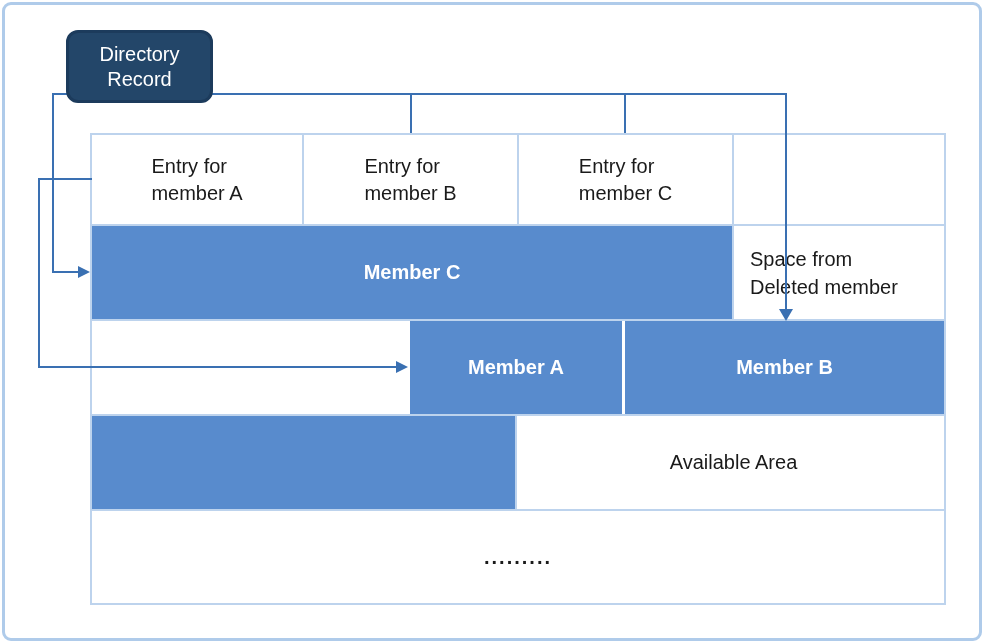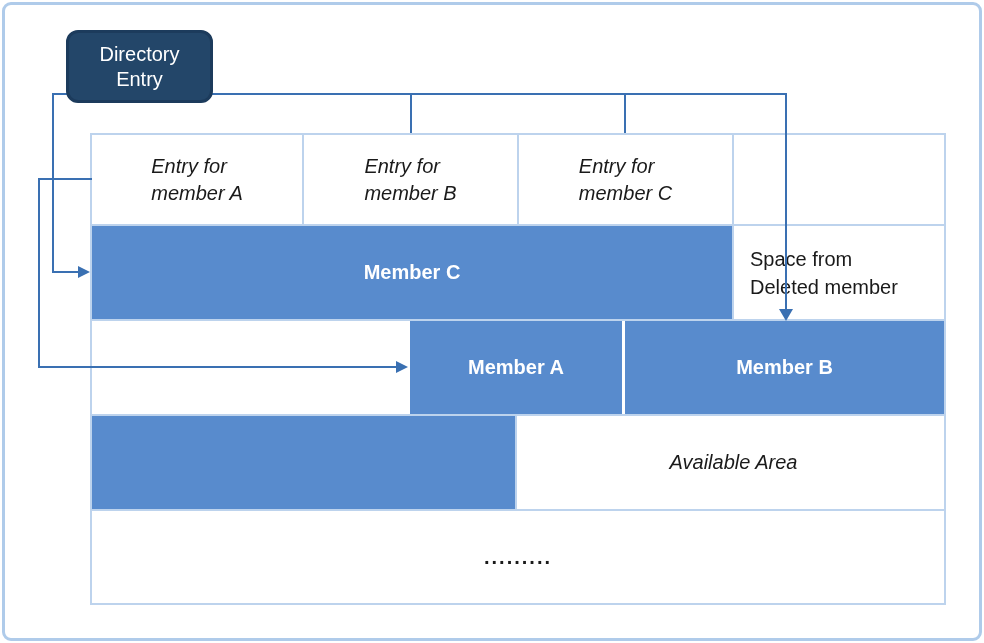--- a/index.html
+++ b/index.html
@@ -28,21 +28,21 @@
     position:absolute;left:66px;top:30px;width:147px;height:73px;
     background:var(--directory-fill);border:3px solid var(--directory-border);
     border-radius:12px;box-sizing:border-box;
     display:flex;flex-direction:column;align-items:center;justify-content:center;
     color:var(--text-light);font-size:20px;line-height:25px;z-index:6;text-align:center;
   }
   
   #tbl{position:absolute;left:90px;top:133px;width:856px;height:472px;background:#fff;z-index:1;}
   .gl{position:absolute;background:var(--grid-line);}
   .cell{position:absolute;display:flex;align-items:center;justify-content:center;
-        font-size:20px;line-height:27px;font-style:italic;}
+        font-size:20px;line-height:27px;}
   .cell .twoline{text-align:left;}
   .blk{position:absolute;background:var(--block-blue);display:flex;align-items:center;justify-content:center;
        color:var(--text-light);font-weight:bold;font-size:20px;}
   #space-cell{position:absolute;display:flex;flex-direction:column;justify-content:center;
        font-size:20px;line-height:28px;padding-left:16px;box-sizing:border-box;}
   #dots-cell{position:absolute;display:flex;align-items:center;justify-content:center;
        font-size:20px;letter-spacing:2px;font-weight:bold;}
   
   .cn{position:absolute;background:var(--connector);z-index:5;}
   .arr-r{position:absolute;width:0;height:0;border-top:6px solid transparent;
@@ -67,21 +67,21 @@
   <div class="arr-r" style="left:396px;top:361px;"></div>
 
   <div class="cn" style="left:410px;top:93px;width:2px;height:40px;"></div>
   <div class="cn" style="left:624px;top:93px;width:2px;height:40px;"></div>
 
   <div class="cn" style="left:785px;top:93px;width:2px;height:217px;"></div>
   <div class="arr-d" style="left:779px;top:309px;"></div>
 
   <div id="dir-box">
     <span>Directory</span>
-    <span>Entry</span>
+    <span>Record</span>
   </div>
 
   <div id="tbl">
 
     <div class="gl" style="left:0;top:0;width:856px;height:2px;"></div>
     <div class="gl" style="left:0;top:470px;width:856px;height:2px;"></div>
     <div class="gl" style="left:0;top:0;width:2px;height:472px;"></div>
     <div class="gl" style="left:854px;top:0;width:2px;height:472px;"></div>
 
     <div class="gl" style="left:0;top:91px;width:856px;height:2px;"></div>

